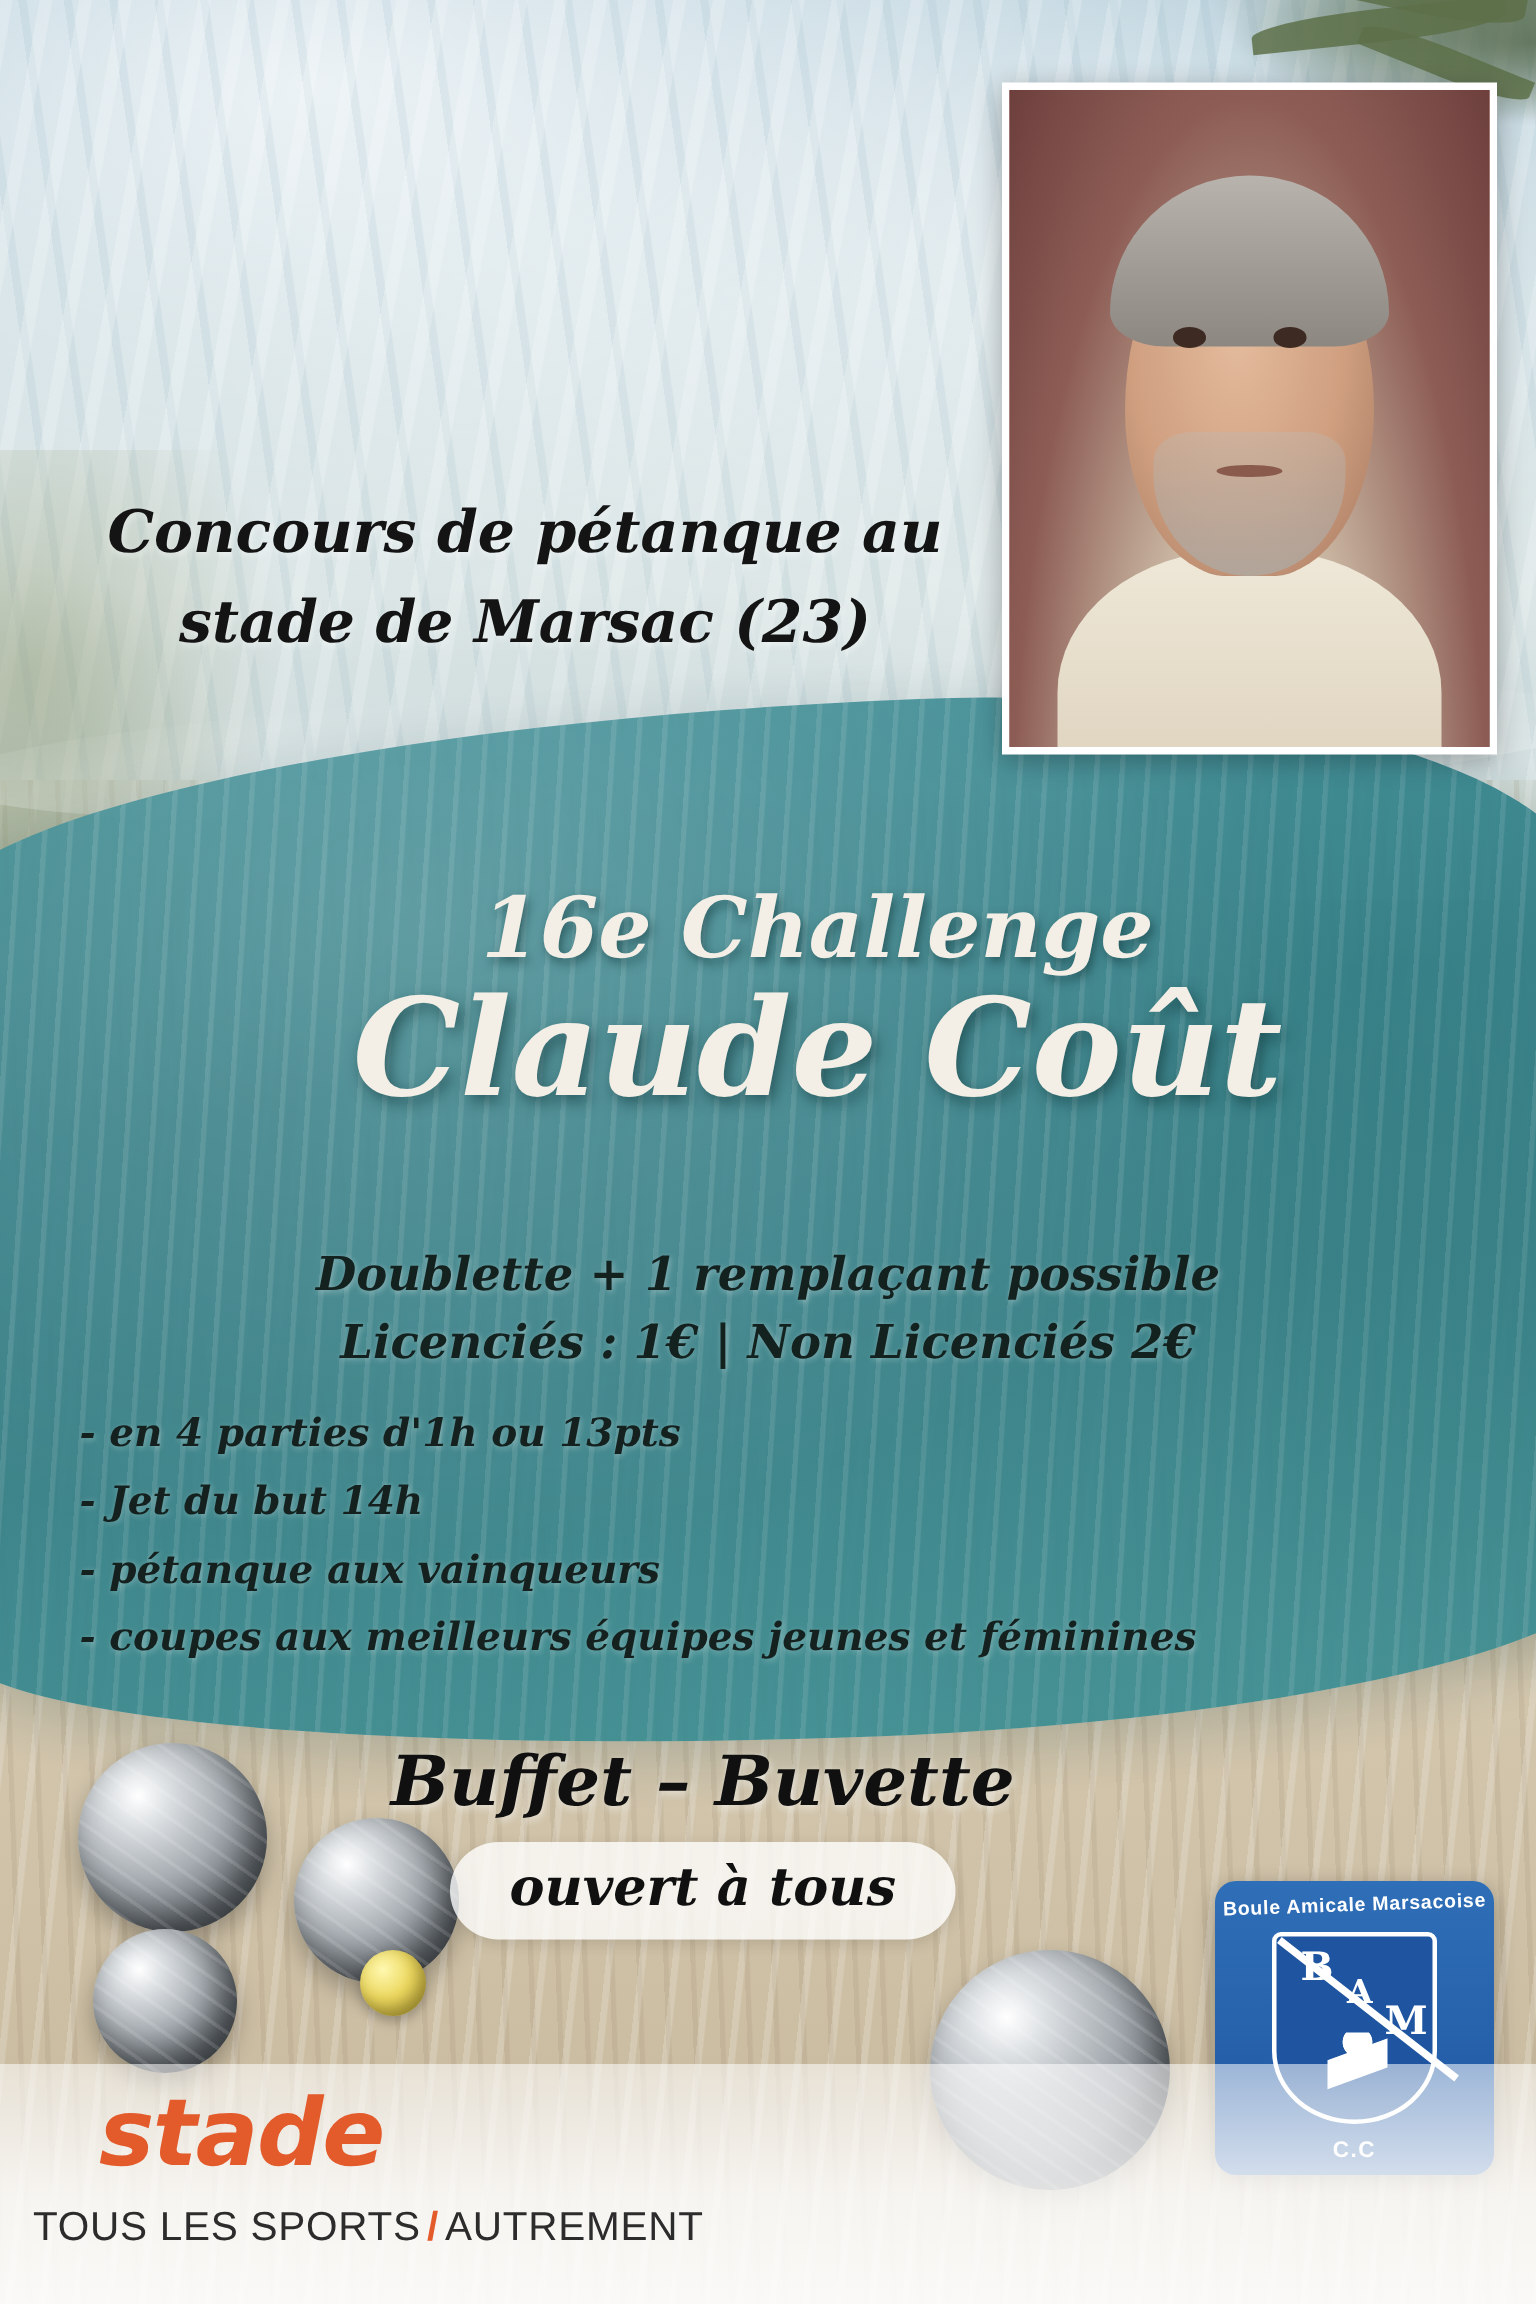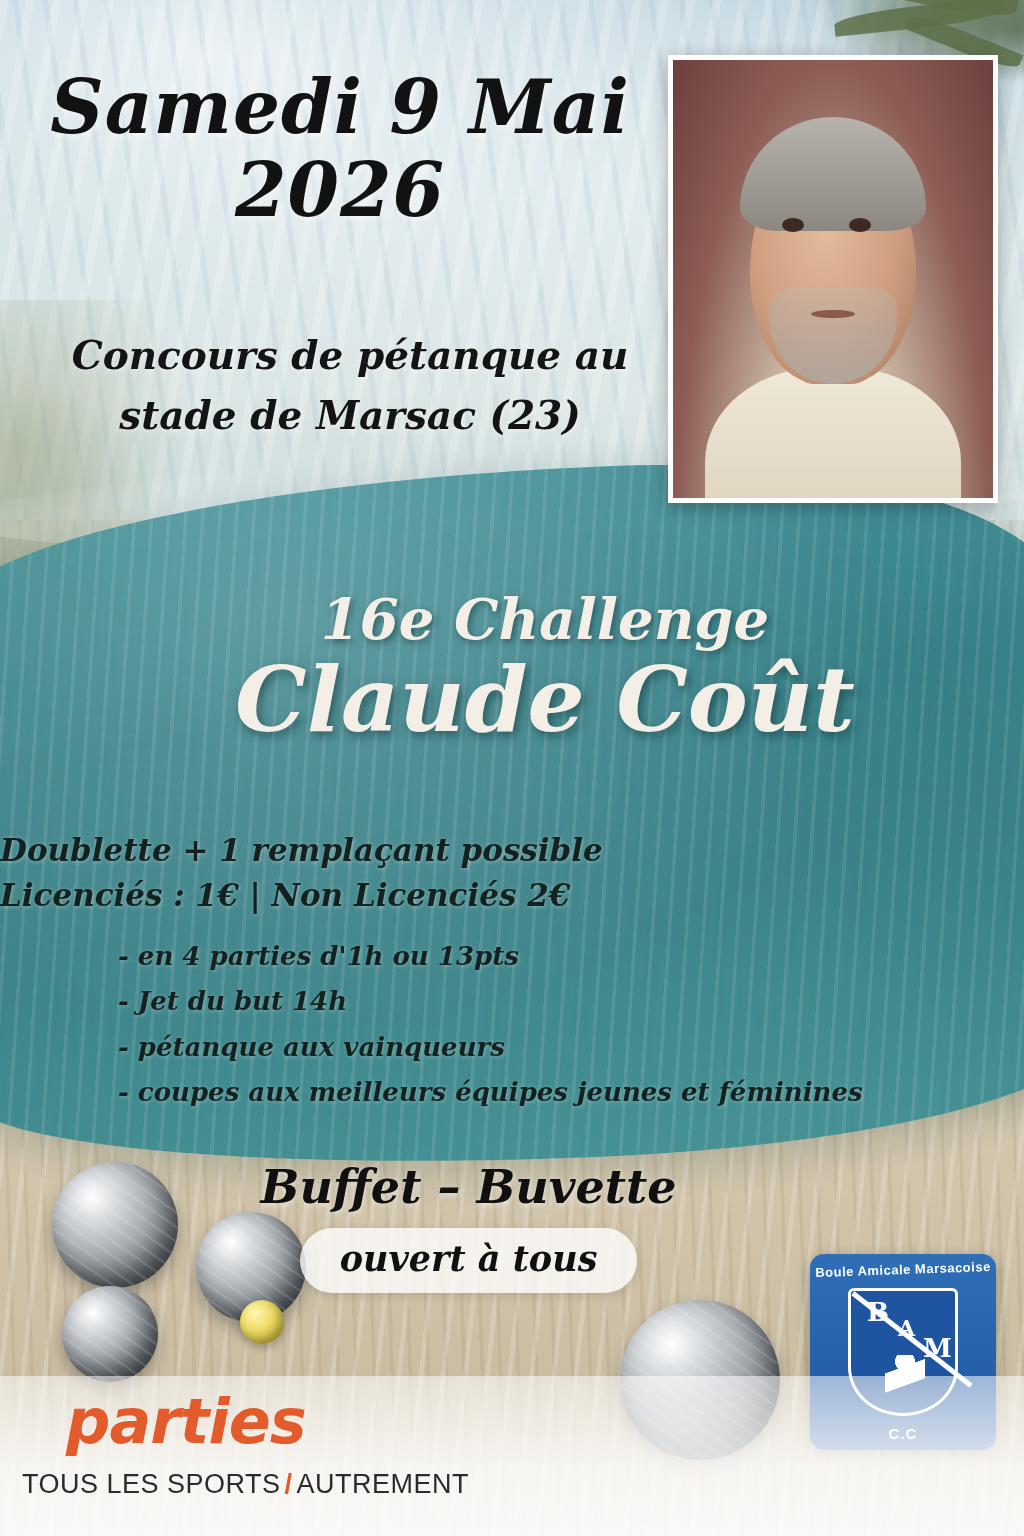--- a/index.html
+++ b/index.html
@@ -244,35 +244,35 @@
   }
 
   
   #details-block {
     position: absolute;
     left: 0; top: 828px;
     width: 1024px;
     color: #13211f;
   }
   .detail-head {
-    text-align: left;
+    text-align: center;
     font-size: 31px;
     line-height: 1.45;
     text-shadow: 1px 1px 4px rgba(255,255,255,0.35);
   }
   #bullet-list {
     margin: 16px 0 0 0;
     padding: 0;
     list-style: none;
     color: #14211f;
   }
   #bullet-list li {
     font-size: 26px;
     line-height: 1.75;
-    padding-left: 118px;
+    padding-left: 53px;
     text-shadow: 1px 1px 4px rgba(255,255,255,0.30);
   }
 
   
   #buffet-block {
     position: absolute;
     left: 0; top: 1160px;
     width: 937px;
     text-align: center;
   }
@@ -430,24 +430,20 @@
   <div class="tree-right"></div>
   <div class="palm-top">
     <div class="frond" style="right:6px;  top:2px;  width:150px; height:26px; transform:rotate(12deg);"></div>
     <div class="frond" style="right:20px; top:26px; width:170px; height:22px; transform:rotate(-6deg);"></div>
     <div class="frond" style="right:0px;  top:52px; width:120px; height:20px; transform:rotate(22deg);"></div>
   </div>
 
   <div class="swash-edge-top"></div>
   <div class="swash"></div>
 
-  <div id="date-block">
-    <div id="date-line1" class="script">Samedi 9 Mai</div>
-    <div id="date-line2" class="script">2026</div>
-  </div>
 
   <div id="subtitle-block">
     <div class="script">Concours de pétanque au</div>
     <div class="script">stade de Marsac (23)</div>
   </div>
 
   <div id="portrait-frame">
     <div id="portrait-photo">
       <div class="pf-shirt"></div>
       <div class="pf-neck"></div>
@@ -493,19 +489,19 @@
       <div id="bam-stripe"></div>
       <div class="bam-letter" id="bam-b">B</div>
       <div class="bam-letter" id="bam-a">A</div>
       <div class="bam-letter" id="bam-m">M</div>
       <div id="bam-player"></div>
     </div>
     <div id="bam-cc">C.C</div>
   </div>
 
   <div id="footer-band">
-    <div id="ufolep-logo">parties</div>
+    <div id="ufolep-logo">stade</div>
     <div id="ufolep-tagline">
       <span>TOUS LES SPORTS</span><span class="sep">/</span><span>AUTREMENT</span>
     </div>
   </div>
 
 </div>
 
 </body></html>

